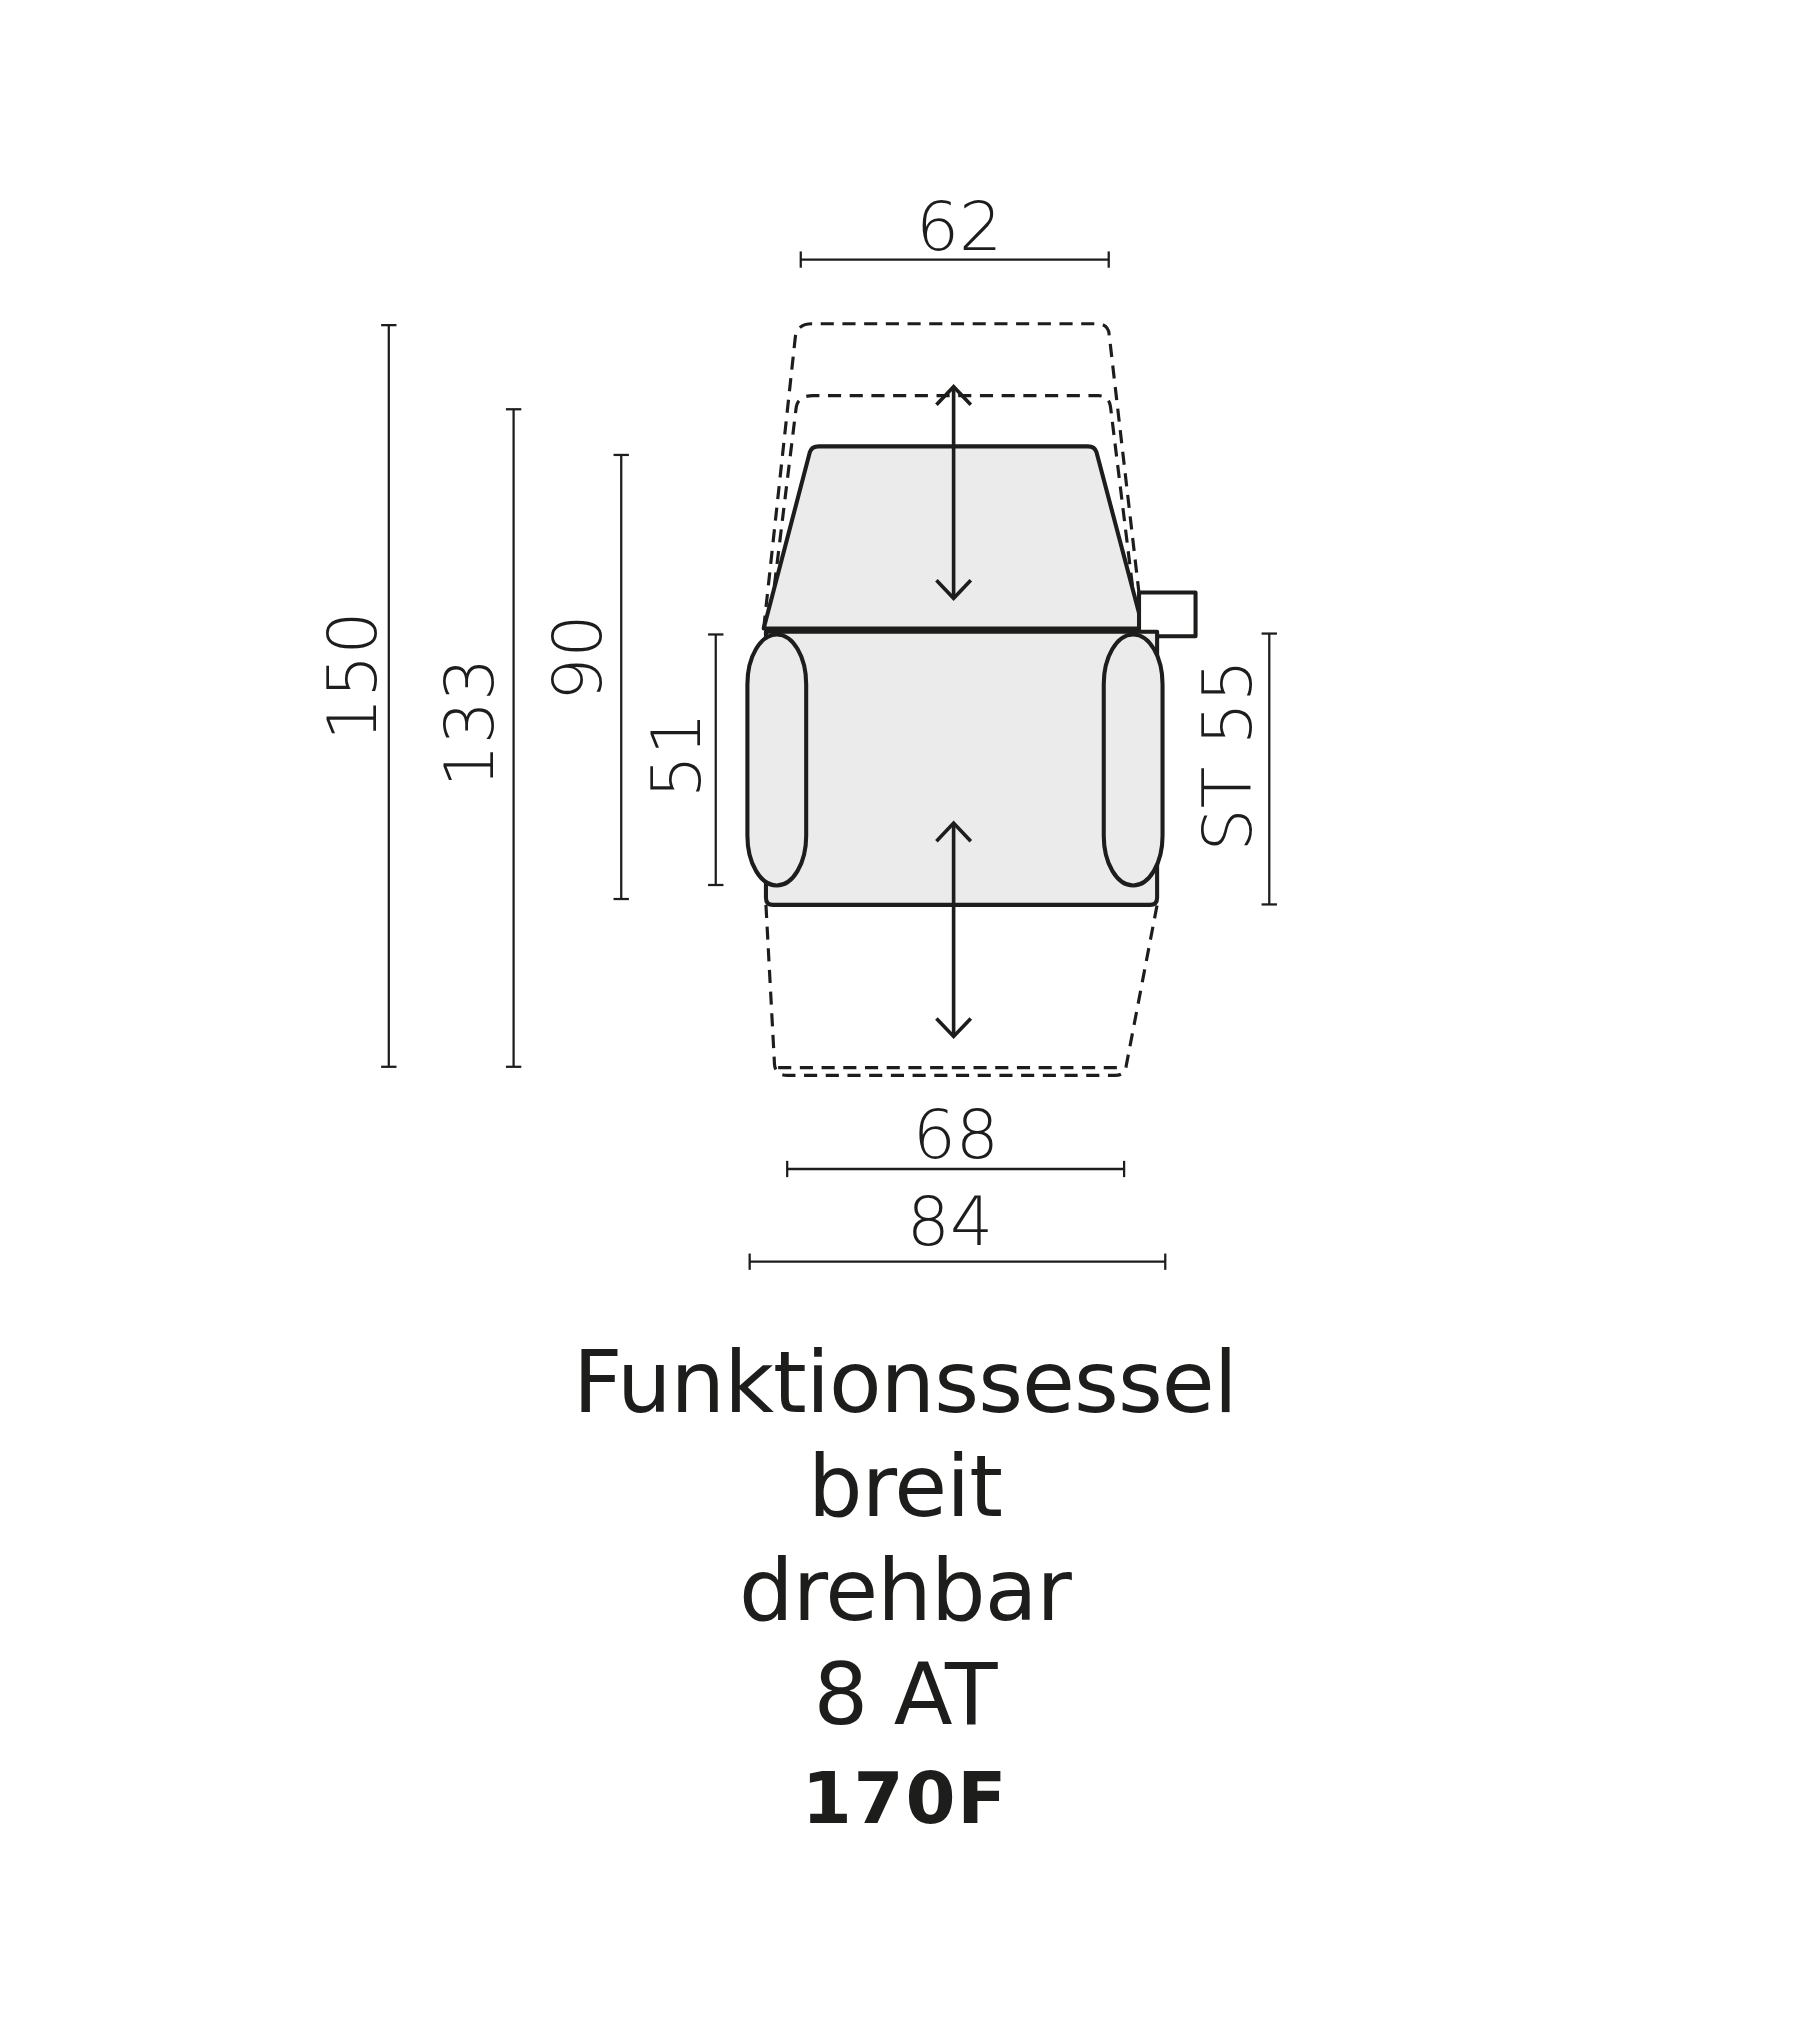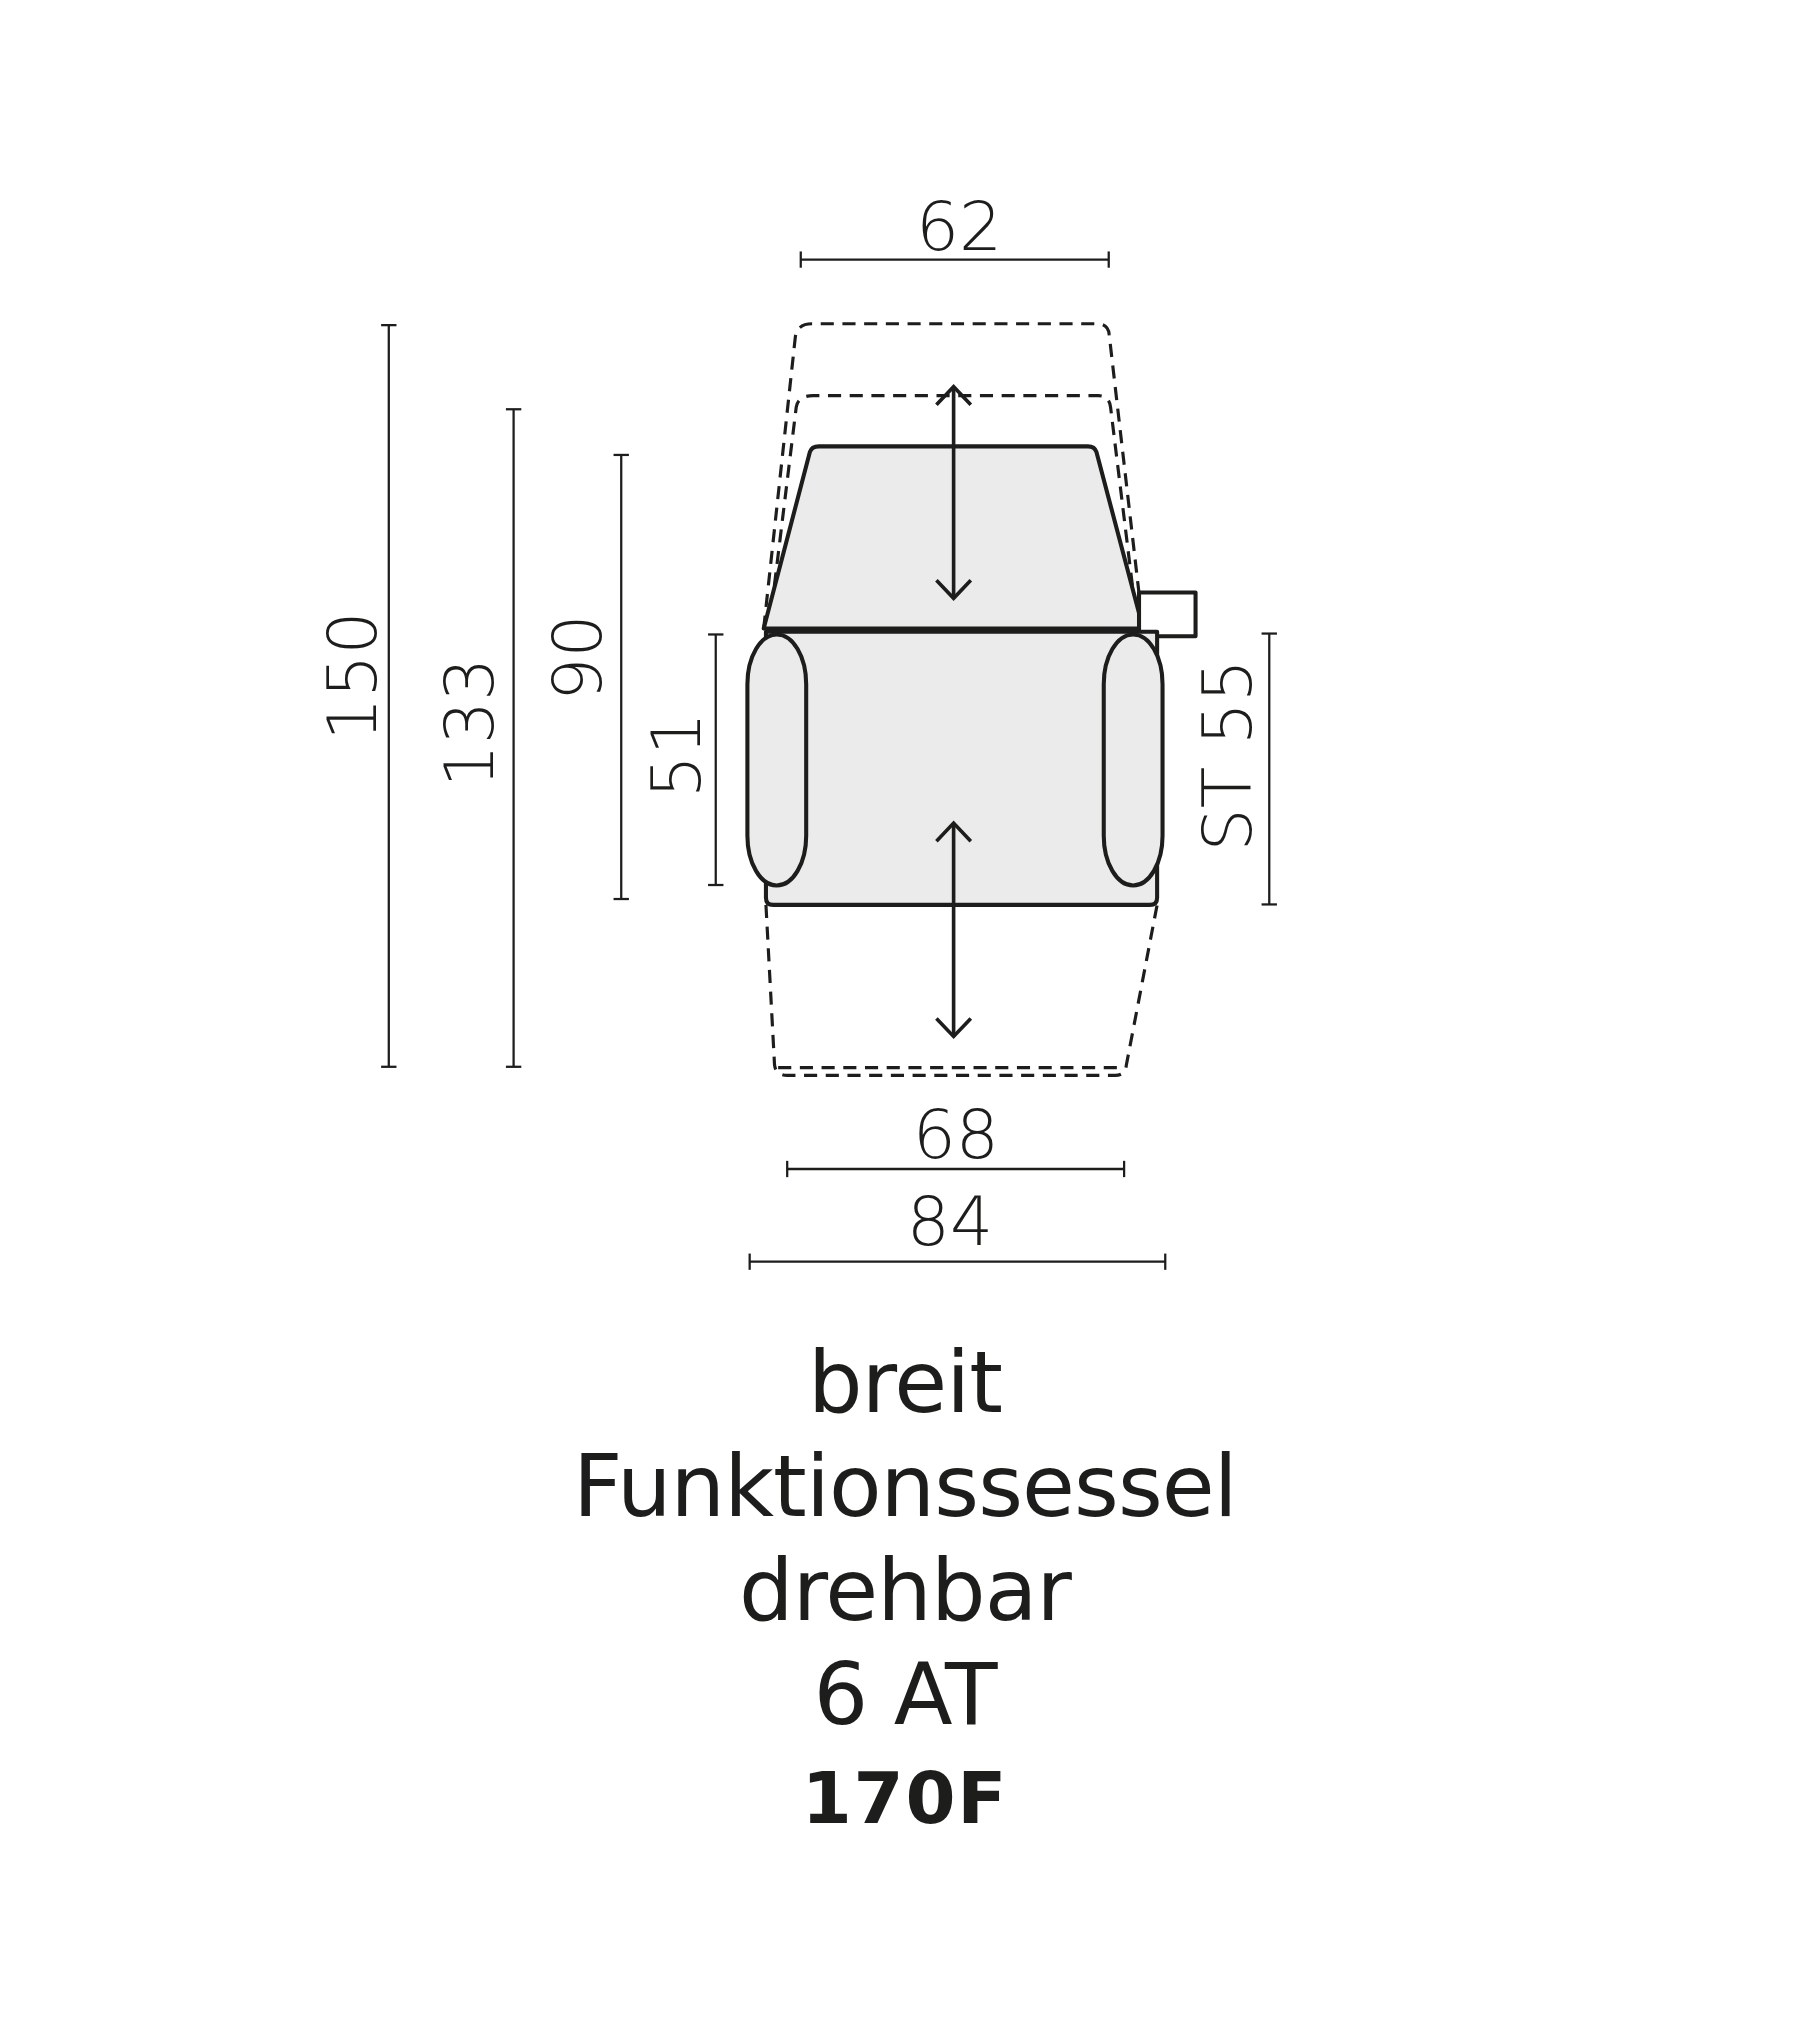--- a/index.html
+++ b/index.html
@@ -100,19 +100,19 @@
 
   <g>
     <line class="dim" x1="1657" y1="2790" x2="2576" y2="2790"></line>
     <line class="dim" x1="1657" y1="2772" x2="1657" y2="2808"></line>
     <line class="dim" x1="2576" y1="2772" x2="2576" y2="2808"></line>
     <text class="dim-text" x="2100" y="2752" text-anchor="middle">84</text>
   </g>
 </svg>
 
 <div class="caption">
+  <div class="line">Funktionssessel</div>
   <div class="line">breit</div>
-  <div class="line">Funktionssessel</div>
   <div class="line">drehbar</div>
-  <div class="line">6 AT</div>
+  <div class="line">8 AT</div>
   <div class="line bold">170F</div>
 </div>
 
 
 </body></html>

